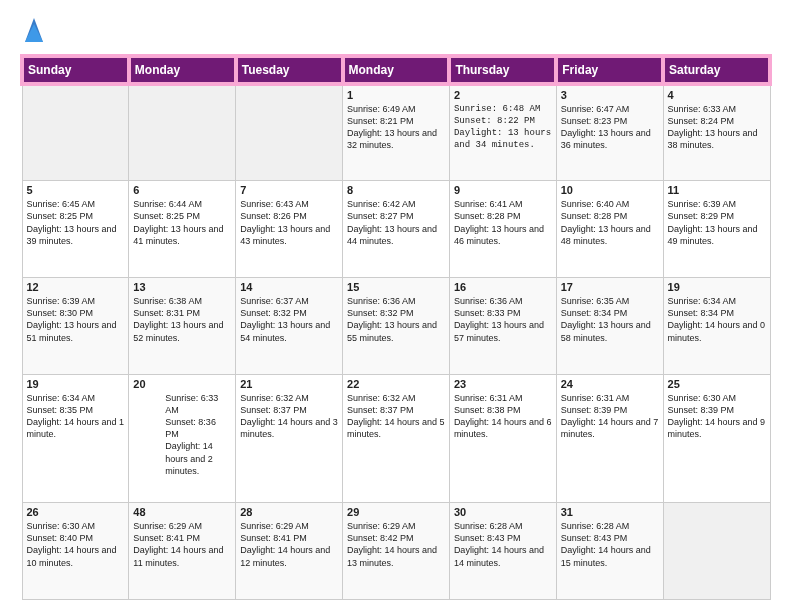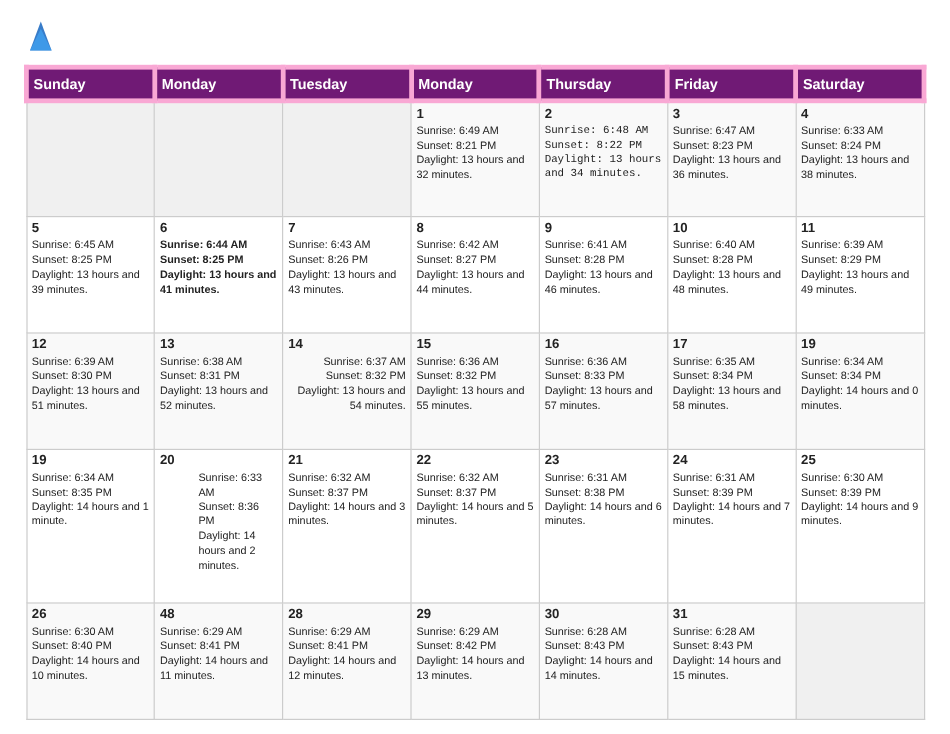--- a/index.html
+++ b/index.html
@@ -168,21 +168,21 @@
         </tr>
         <tr>
           <td>
             <span class="day-number">5</span>
             <div class="day-info" style="white-space: pre-line;">Sunrise: 6:45 AM
 Sunset: 8:25 PM
 Daylight: 13 hours and 39 minutes.</div>
           </td>
           <td>
             <span class="day-number">6</span>
-            <div class="day-info" style="white-space: pre-line; font-weight: bold;">Sunrise: 6:44 AM
+            <div class="day-info" style="white-space: pre-line;">Sunrise: 6:44 AM
 Sunset: 8:25 PM
 Daylight: 13 hours and 41 minutes.</div>
           </td>
           <td>
             <span class="day-number">7</span>
             <div class="day-info" style="white-space: pre-line;">Sunrise: 6:43 AM
 Sunset: 8:26 PM
 Daylight: 13 hours and 43 minutes.</div>
           </td>
           <td>
@@ -218,21 +218,21 @@
 Daylight: 13 hours and 51 minutes.</div>
           </td>
           <td>
             <span class="day-number">13</span>
             <div class="day-info" style="white-space: pre-line;">Sunrise: 6:38 AM
 Sunset: 8:31 PM
 Daylight: 13 hours and 52 minutes.</div>
           </td>
           <td>
             <span class="day-number">14</span>
-            <div class="day-info" style="white-space: pre-line; text-align: right;">Sunrise: 6:37 AM
+            <div class="day-info" style="white-space: pre-line;">Sunrise: 6:37 AM
 Sunset: 8:32 PM
 Daylight: 13 hours and 54 minutes.</div>
           </td>
           <td>
             <span class="day-number">15</span>
             <div class="day-info" style="white-space: pre-line;">Sunrise: 6:36 AM
 Sunset: 8:32 PM
 Daylight: 13 hours and 55 minutes.</div>
           </td>
           <td>

